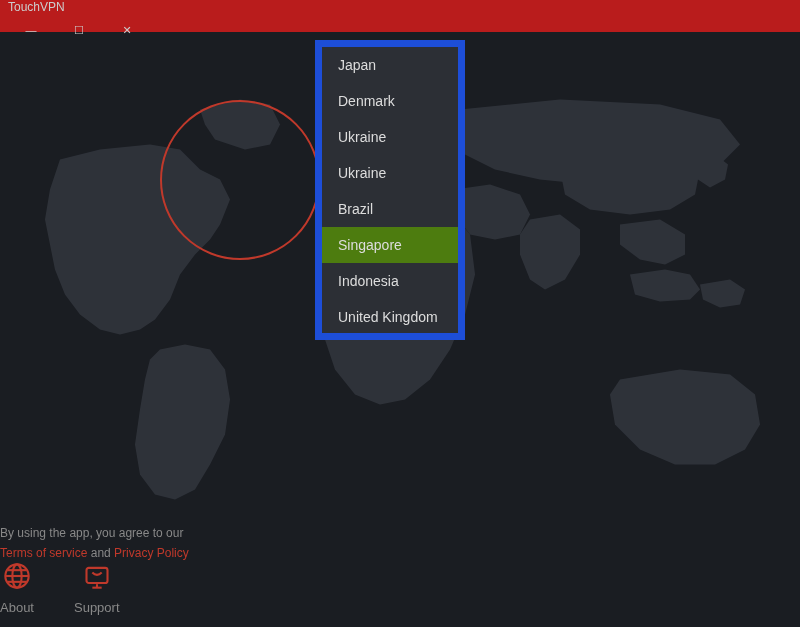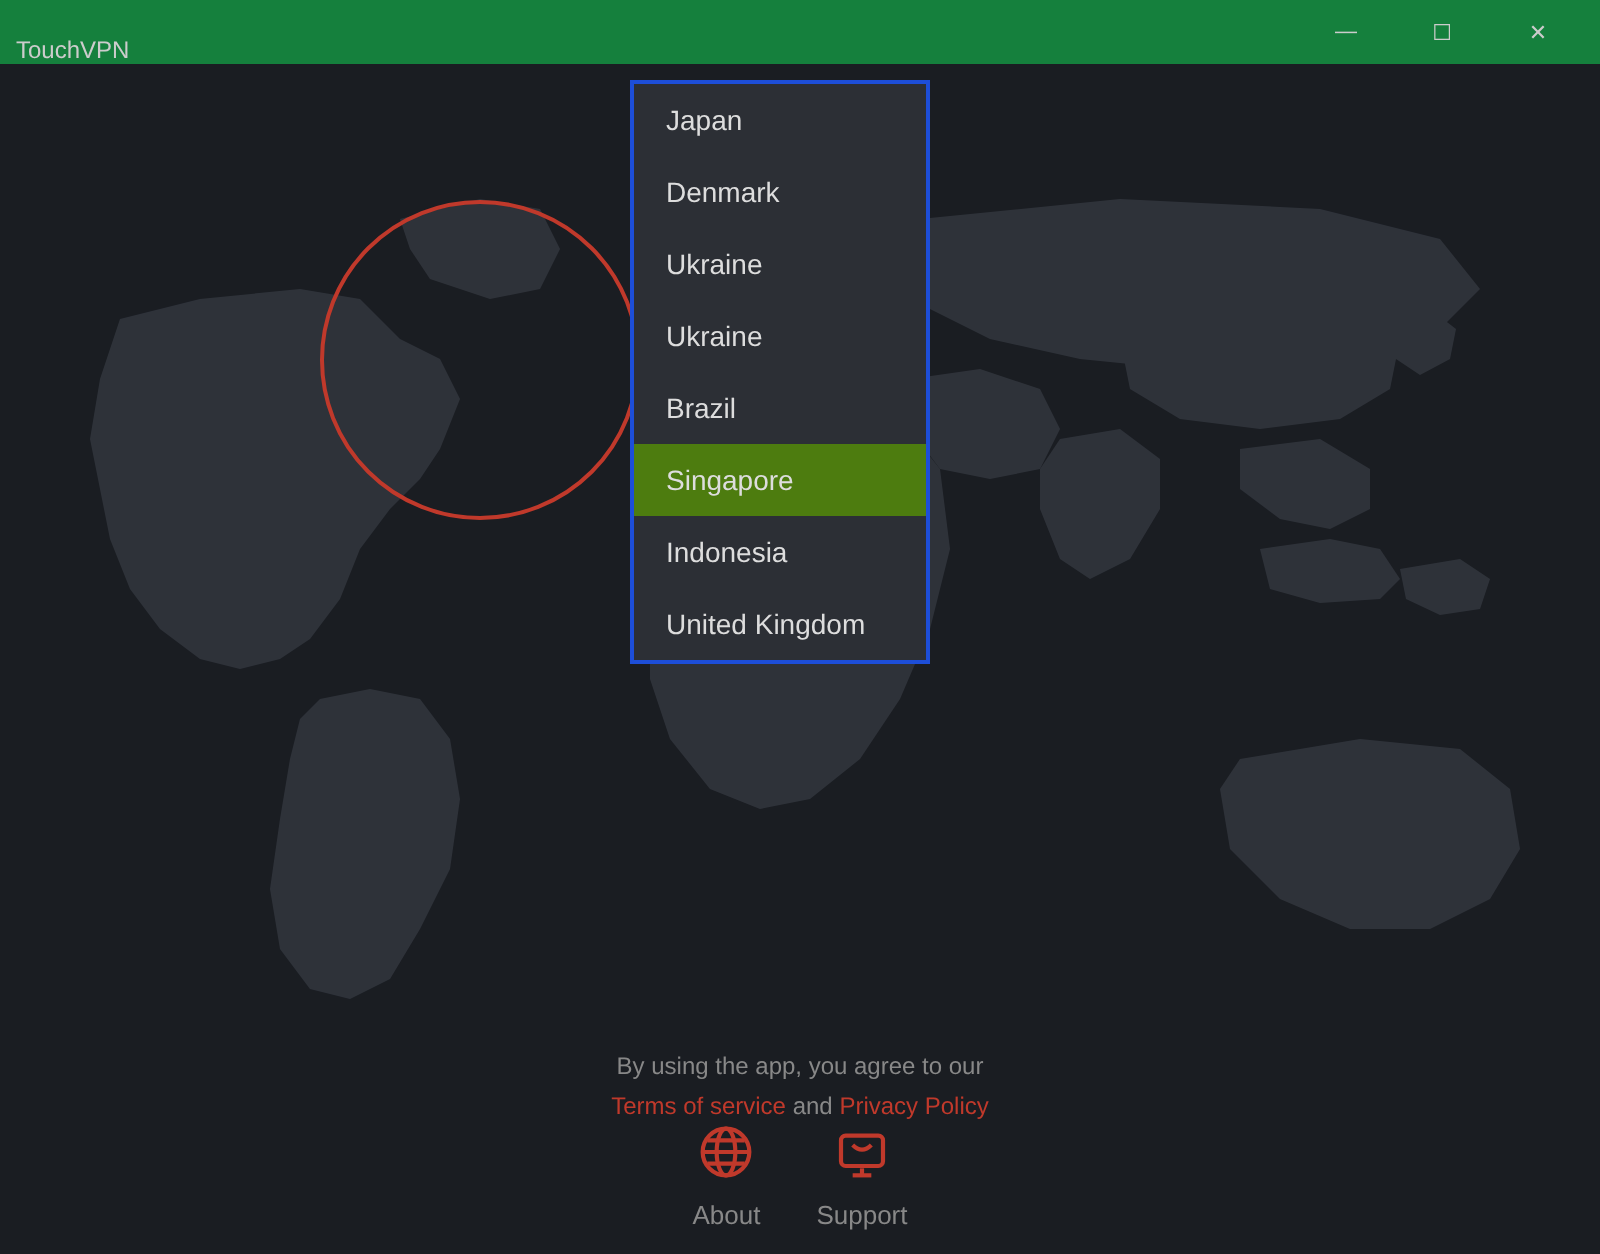--- a/index.html
+++ b/index.html
@@ -11,27 +11,28 @@
       font-family: 'Segoe UI', Arial, sans-serif;
       overflow: hidden;
       position: relative;
       color: #fff;
     }
 
     
     .title-bar {
       width: 100%;
       height: 32px;
-      background-color: #15803d;
-      display: flex;
-      align-items: flex-end;
+      background-color: #b91c1c;
+      display: flex;
+      align-items: flex-start;
       justify-content: space-between;
       padding: 0 8px;
       position: relative;
       z-index: 100;
+      flex-direction: column;
     }
     .title-bar-title {
       font-size: 12px;
       color: #ccc;
     }
     .title-bar-controls {
       display: flex;
       gap: 2px;
     }
     .title-bar-btn {
@@ -97,21 +98,21 @@
     .dropdown-container {
       position: absolute;
       top: 20px;
       left: 50%;
       transform: translateX(-50%);
       z-index: 200;
     }
 
     .dropdown-list {
       background: #2c2f35;
-      border: 2px solid #1d4ed8;
+      border: 7px solid #1d4ed8;
       min-width: 150px;
       max-height: 300px;
       overflow-y: auto;
       list-style: none;
     }
 
     .dropdown-list::-webkit-scrollbar {
       width: 6px;
     }
     .dropdown-list::-webkit-scrollbar-track {
@@ -135,21 +136,20 @@
     }
 
     
     .footer {
       position: absolute;
       bottom: 0;
       left: 0;
       right: 0;
       display: flex;
       flex-direction: column;
-      align-items: center;
       padding-bottom: 12px;
     }
 
     .footer-text {
       font-size: 12px;
       color: #888;
       margin-bottom: 6px;
     }
 
     .footer-links {
@@ -163,21 +163,21 @@
       text-decoration: none;
       cursor: pointer;
     }
 
     .footer-links span {
       color: #888;
     }
 
     .footer-buttons {
       display: flex;
-      gap: 28px;
+      gap: 40px;
       align-items: center;
     }
 
     .footer-btn {
       display: flex;
       flex-direction: column;
       align-items: center;
       gap: 4px;
       background: transparent;
       border: none;

